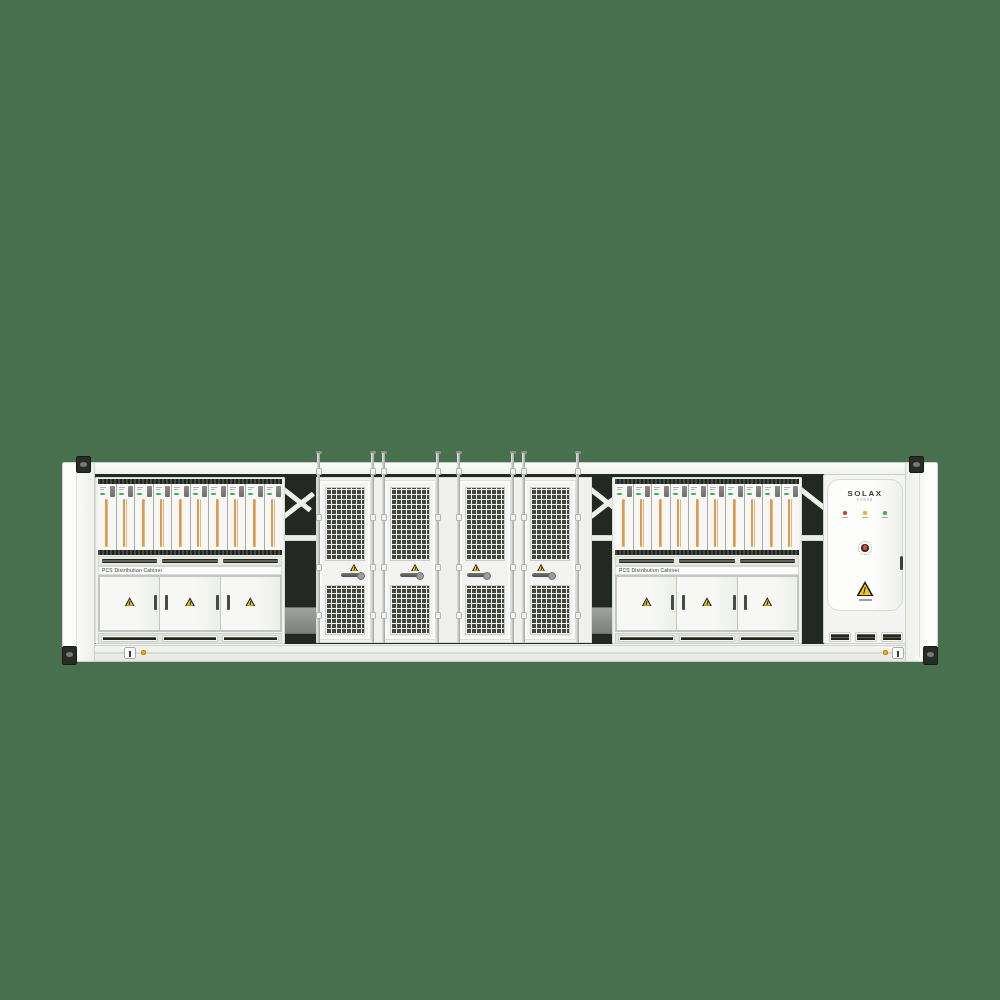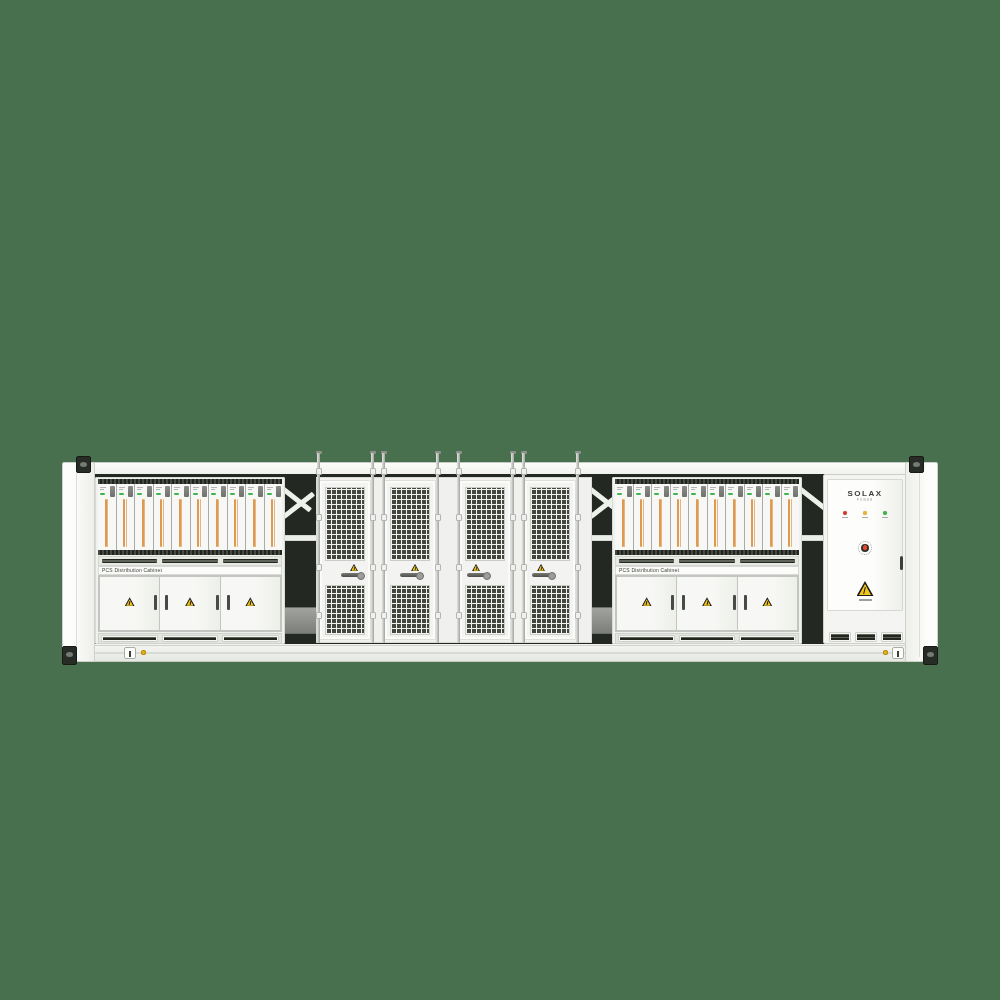--- a/index.html
+++ b/index.html
@@ -75,21 +75,21 @@
   
   .gapdecor{top:477px;height:167px}
   .brace{position:absolute;height:5px;background:#eef0ea;border-radius:1px}
   .b1{left:-3px;top:8px;width:38px;transform:rotate(38deg);transform-origin:left top}
   .b2{left:-3px;top:38px;width:38px;transform:rotate(-38deg);transform-origin:left top}
   .midbeam{position:absolute;left:-1px;top:58px;right:-1px;height:6px;background:#eceeea;border:1px solid #d6d9d3}
   .grayblock{position:absolute;left:-3px;top:130px;right:-3px;height:27px;background:linear-gradient(#a0a39e,#7b7e79);border:1px solid #6b6e69;border-radius:1px}
 
   
   .cab{left:823px;top:474px;width:84px;height:170px;background:#f4f5f2;border:1px solid #cbcec9;border-radius:2px}
-  .cabdoor{position:absolute;left:3px;top:4px;width:76px;height:132px;background:linear-gradient(90deg,#fdfdfb 60%,#eef0eb);border:1px solid #d6d9d3;border-radius:1px}
+  .cabdoor{position:absolute;left:3px;top:4px;width:76px;height:132px;background:linear-gradient(90deg,#fdfdfb 60%,#eef0eb);border:1px solid #d6d9d3;border-radius:12px}
   .brand{margin-top:9px;text-align:center;font-size:8px;font-weight:bold;letter-spacing:1.5px;color:#3a3d38}
   .brandsub{text-align:center;font-size:3px;color:#9ba19b;letter-spacing:1px}
   .ledrow{margin-top:9px;display:flex;justify-content:center;gap:14px}
   .ledwrap{display:flex;flex-direction:column;align-items:center}
   .led{width:4px;height:4px;border-radius:50%;box-shadow:0 0 1px rgba(0,0,0,.35)}
   .ledlabel{width:6px;height:1.5px;background:#a8aba6;margin-top:1.5px}
   .estopring{position:absolute;left:50%;top:61px;transform:translateX(-50%);width:14px;height:14px;border-radius:50%;border:1px dotted #9b9e99;display:flex;align-items:center;justify-content:center}
   .estop{width:8px;height:8px;border-radius:50%;background:radial-gradient(circle at 50% 45%,var(--estop,#e8432b) 0 38%,#2e312c 42% 100%)}
   .cabwarn{position:absolute;left:0;right:0;top:101px;display:flex;flex-direction:column;align-items:center}
   .warntext{width:13px;height:2px;background:#9aa09a;margin-top:2.5px}

